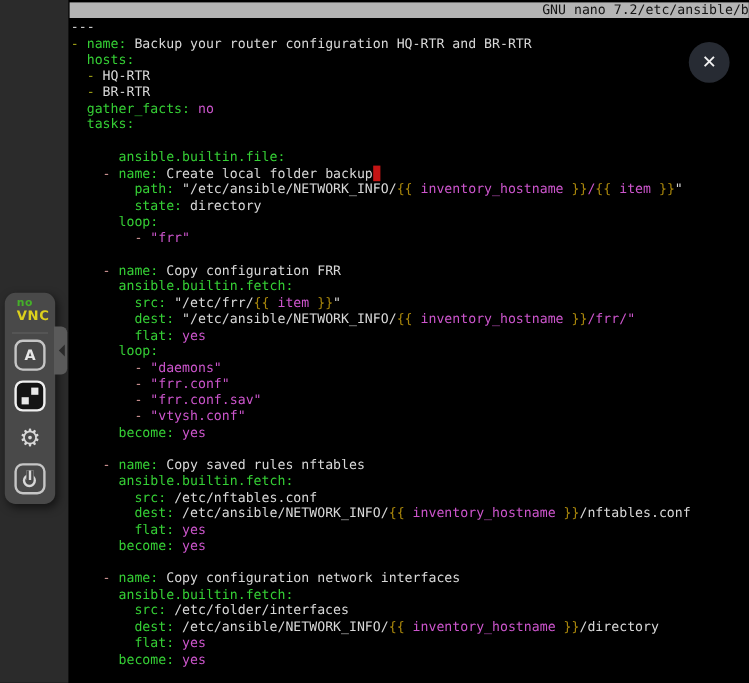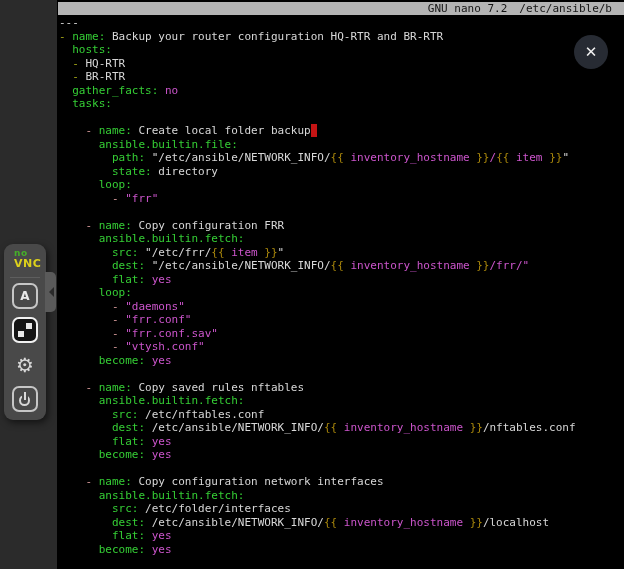--- a/index.html
+++ b/index.html
@@ -5,21 +5,21 @@
   html,body{margin:0;padding:0;background:#000;}
   body{width:624px;height:569px;position:relative;overflow:hidden;
        font-family:"DejaVu Sans Mono",monospace;}
 
   
   .terminal{position:absolute;left:57px;top:0;right:0;bottom:0;background:#000;}
   .titlebar{position:absolute;left:1px;top:2px;right:0;height:13px;background:#b4b4b4;
             color:#141414;font-size:11px;line-height:13px;display:flex;
             justify-content:flex-end;white-space:pre;overflow:hidden;}
   .titlebar .t-left{padding-left:15px;}
-  .titlebar .t-right{padding-right:12px;margin-left:12px;}
+  .titlebar .t-right{padding-right:0;}
   .code{position:absolute;left:2px;top:16px;right:0;bottom:0;overflow:hidden;}
   .line{height:13.5px;line-height:13.5px;font-size:11px;white-space:pre;}
   .c-key{color:var(--key);}
   .c-txt{color:var(--txt);}
   .c-mag{color:var(--mag);}
   .c-jinja{color:var(--jinja);}
   .c-dash{color:var(--dash);}
   .c-dashy{color:var(--dashy);}
   .c-cursor{background:var(--cursor);}
 
@@ -69,22 +69,22 @@
   </div>
   <div class="code">
       <div class="line"><span class="c-txt">---</span></div>
       <div class="line"><span class="c-dashy">- </span><span class="c-key">name:</span><span class="c-txt"> Backup your router configuration HQ-RTR and BR-RTR</span></div>
       <div class="line"><span class="c-txt">  </span><span class="c-key">hosts:</span></div>
       <div class="line"><span class="c-txt">  </span><span class="c-dashy">- </span><span class="c-txt">HQ-RTR</span></div>
       <div class="line"><span class="c-txt">  </span><span class="c-dashy">- </span><span class="c-txt">BR-RTR</span></div>
       <div class="line"><span class="c-txt">  </span><span class="c-key">gather_facts:</span><span class="c-txt"> </span><span class="c-mag">no</span></div>
       <div class="line"><span class="c-txt">  </span><span class="c-key">tasks:</span></div>
       <div class="line"></div>
+      <div class="line"><span class="c-txt">      </span><span class="c-key">ansible.builtin.file:</span></div>
       <div class="line"><span class="c-txt">    </span><span class="c-dash">- </span><span class="c-key">name:</span><span class="c-txt"> Create local folder backup</span><span class="c-cursor"> </span></div>
-      <div class="line"><span class="c-txt">      </span><span class="c-key">ansible.builtin.file:</span></div>
       <div class="line"><span class="c-txt">        </span><span class="c-key">path:</span><span class="c-txt"> "/etc/ansible/NETWORK_INFO/</span><span class="c-jinja">{{</span><span class="c-mag"> inventory_hostname </span><span class="c-jinja">}}</span><span class="c-mag">/</span><span class="c-jinja">{{</span><span class="c-mag"> item </span><span class="c-jinja">}}</span><span class="c-txt">"</span></div>
       <div class="line"><span class="c-txt">        </span><span class="c-key">state:</span><span class="c-txt"> directory</span></div>
       <div class="line"><span class="c-txt">      </span><span class="c-key">loop:</span></div>
       <div class="line"><span class="c-txt">        </span><span class="c-dash">- </span><span class="c-mag">"frr"</span></div>
       <div class="line"></div>
       <div class="line"><span class="c-txt">    </span><span class="c-dash">- </span><span class="c-key">name:</span><span class="c-txt"> Copy configuration FRR</span></div>
       <div class="line"><span class="c-txt">      </span><span class="c-key">ansible.builtin.fetch:</span></div>
       <div class="line"><span class="c-txt">        </span><span class="c-key">src:</span><span class="c-txt"> "/etc/frr/</span><span class="c-jinja">{{</span><span class="c-mag"> item </span><span class="c-jinja">}}</span><span class="c-txt">"</span></div>
       <div class="line"><span class="c-txt">        </span><span class="c-key">dest:</span><span class="c-txt"> "/etc/ansible/NETWORK_INFO/</span><span class="c-jinja">{{</span><span class="c-mag"> inventory_hostname </span><span class="c-jinja">}}</span><span class="c-mag">/frr/"</span></div>
       <div class="line"><span class="c-txt">        </span><span class="c-key">flat:</span><span class="c-txt"> </span><span class="c-mag">yes</span></div>
@@ -98,21 +98,21 @@
       <div class="line"><span class="c-txt">    </span><span class="c-dash">- </span><span class="c-key">name:</span><span class="c-txt"> Copy saved rules nftables</span></div>
       <div class="line"><span class="c-txt">      </span><span class="c-key">ansible.builtin.fetch:</span></div>
       <div class="line"><span class="c-txt">        </span><span class="c-key">src:</span><span class="c-txt"> /etc/nftables.conf</span></div>
       <div class="line"><span class="c-txt">        </span><span class="c-key">dest:</span><span class="c-txt"> /etc/ansible/NETWORK_INFO/</span><span class="c-jinja">{{</span><span class="c-mag"> inventory_hostname </span><span class="c-jinja">}}</span><span class="c-txt">/nftables.conf</span></div>
       <div class="line"><span class="c-txt">        </span><span class="c-key">flat:</span><span class="c-txt"> </span><span class="c-mag">yes</span></div>
       <div class="line"><span class="c-txt">      </span><span class="c-key">become:</span><span class="c-txt"> </span><span class="c-mag">yes</span></div>
       <div class="line"></div>
       <div class="line"><span class="c-txt">    </span><span class="c-dash">- </span><span class="c-key">name:</span><span class="c-txt"> Copy configuration network interfaces</span></div>
       <div class="line"><span class="c-txt">      </span><span class="c-key">ansible.builtin.fetch:</span></div>
       <div class="line"><span class="c-txt">        </span><span class="c-key">src:</span><span class="c-txt"> /etc/folder/interfaces</span></div>
-      <div class="line"><span class="c-txt">        </span><span class="c-key">dest:</span><span class="c-txt"> /etc/ansible/NETWORK_INFO/</span><span class="c-jinja">{{</span><span class="c-mag"> inventory_hostname </span><span class="c-jinja">}}</span><span class="c-txt">/localhost</span></div>
+      <div class="line"><span class="c-txt">        </span><span class="c-key">dest:</span><span class="c-txt"> /etc/ansible/NETWORK_INFO/</span><span class="c-jinja">{{</span><span class="c-mag"> inventory_hostname </span><span class="c-jinja">}}</span><span class="c-txt">/directory</span></div>
       <div class="line"><span class="c-txt">        </span><span class="c-key">flat:</span><span class="c-txt"> </span><span class="c-mag">yes</span></div>
       <div class="line"><span class="c-txt">      </span><span class="c-key">become:</span><span class="c-txt"> </span><span class="c-mag">yes</span></div>
     </div>
 </div>
 
 <div class="close-btn">
   <span>✕</span>
 </div>
 
 <div class="strip">

